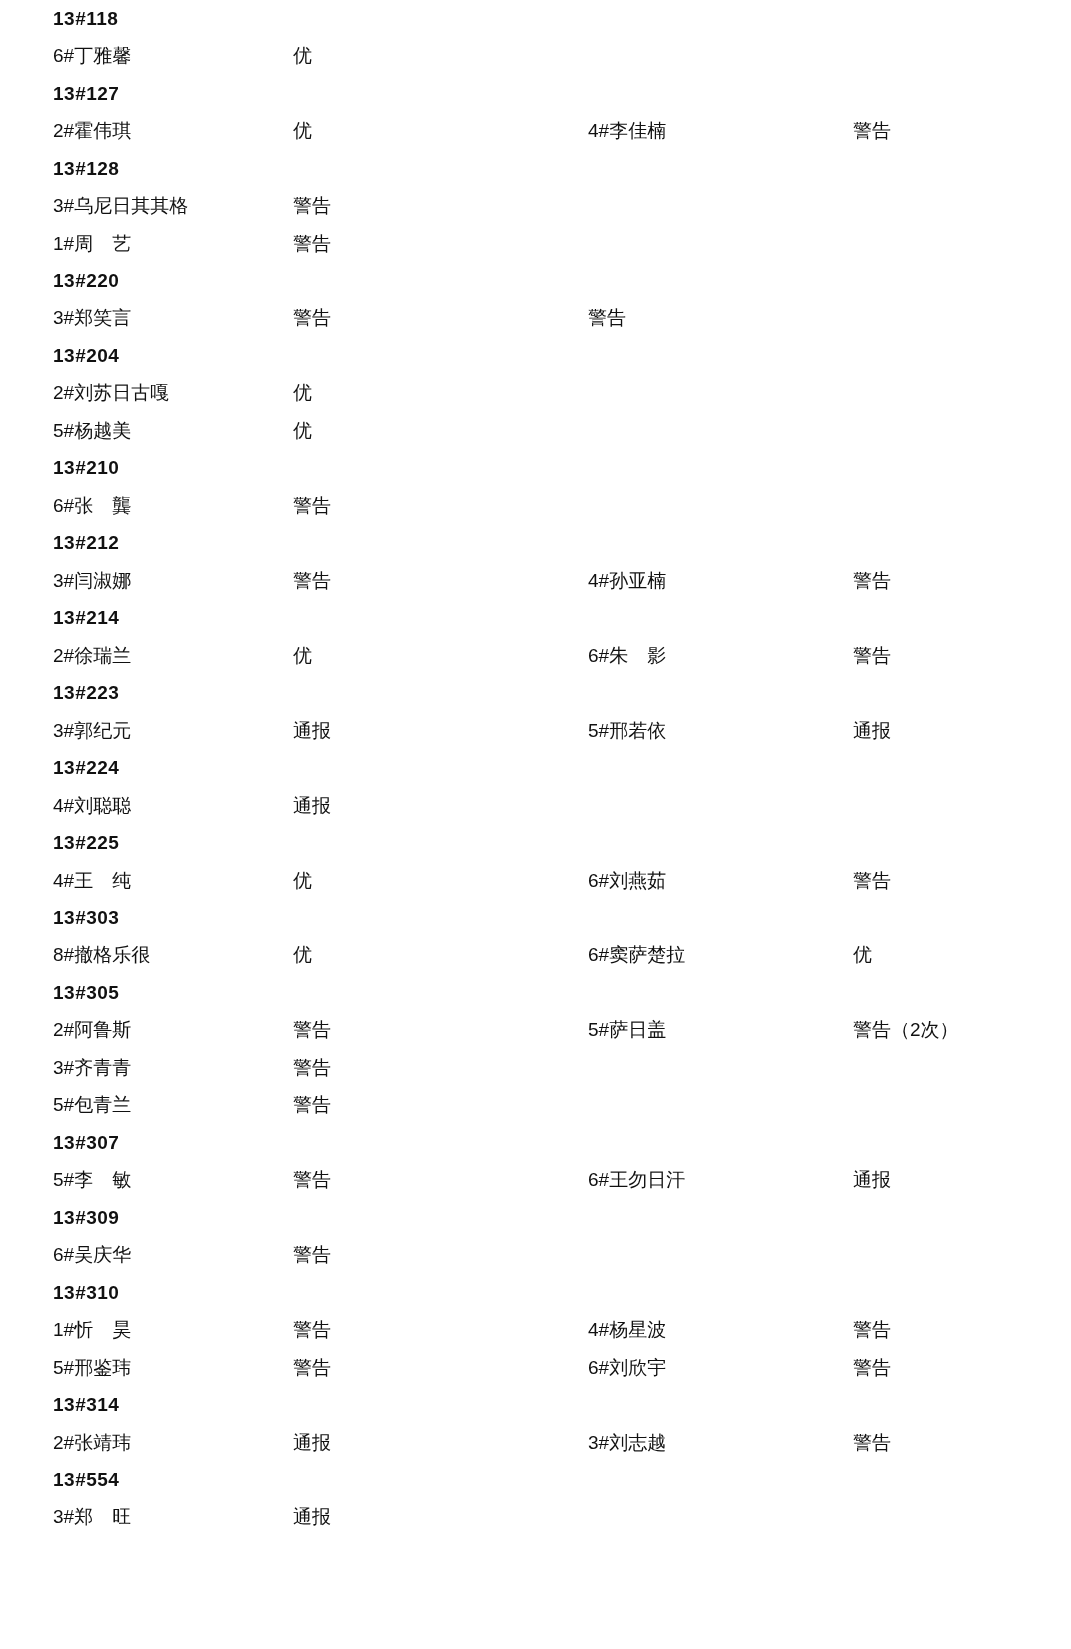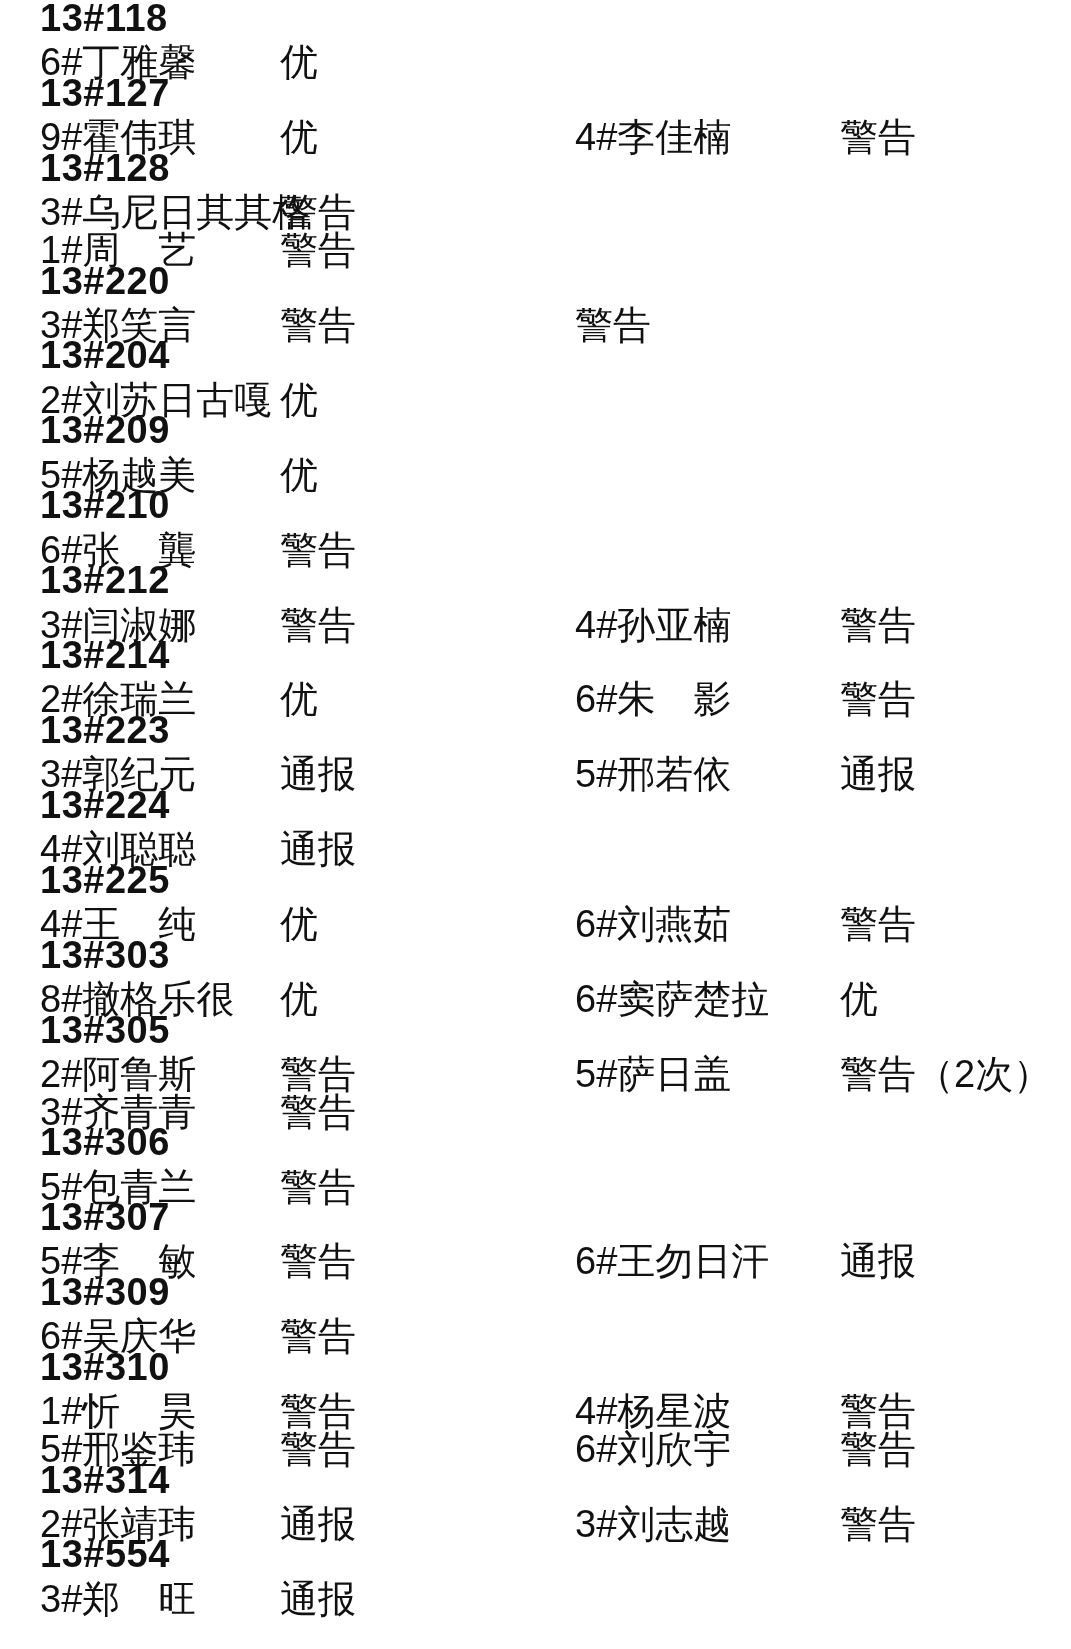--- a/index.html
+++ b/index.html
@@ -17,22 +17,23 @@
   #doc {
     box-sizing: border-box;
     width: 100%;
     height: 100%;
     padding: 0 0 0 40px;
   }
   .line {
     height: 37.47px;
     display: flex;
     align-items: center;
-    font-size: 38px;
+    font-size: 19px;
     white-space: nowrap;
+    margin-left: 13px;
   }
   .room-header {
     font-weight: 700;
     letter-spacing: 0.5px;
   }
   .student-row {
     display: grid;
     grid-template-columns: 240px 295px 265px auto;
     align-items: center;
   }
@@ -52,21 +53,21 @@
           <span class="cell name">6#丁雅馨</span>
           <span class="cell status">优</span>
         </div>
       </div>
   </section>
 
   <section class="room-block">
     <div class="line room-header">13#127</div>
     <div>
         <div class="line student-row">
-          <span class="cell name">9#霍伟琪</span>
+          <span class="cell name">2#霍伟琪</span>
           <span class="cell status">优</span>
           <span class="cell name">4#李佳楠</span>
           <span class="cell status">警告</span>
         </div>
       </div>
   </section>
 
   <section class="room-block">
     <div class="line room-header">13#128</div>
     <div>
@@ -101,21 +102,20 @@
     <div class="line room-header">13#204</div>
     <div>
         <div class="line student-row">
           <span class="cell name">2#刘苏日古嘎</span>
           <span class="cell status">优</span>
         </div>
       </div>
   </section>
 
   <section class="room-block">
-    <div class="line room-header">13#209</div>
     <div>
         <div class="line student-row">
           <span class="cell name">5#杨越美</span>
           <span class="cell status">优</span>
         </div>
       </div>
   </section>
 
   <section class="room-block">
     <div class="line room-header">13#210</div>
@@ -207,21 +207,20 @@
           <span class="cell status">警告（2次）</span>
         </div>
         <div class="line student-row">
           <span class="cell name">3#齐青青</span>
           <span class="cell status">警告</span>
         </div>
       </div>
   </section>
 
   <section class="room-block">
-    <div class="line room-header">13#306</div>
     <div>
         <div class="line student-row">
           <span class="cell name">5#包青兰</span>
           <span class="cell status">警告</span>
         </div>
       </div>
   </section>
 
   <section class="room-block">
     <div class="line room-header">13#307</div>

